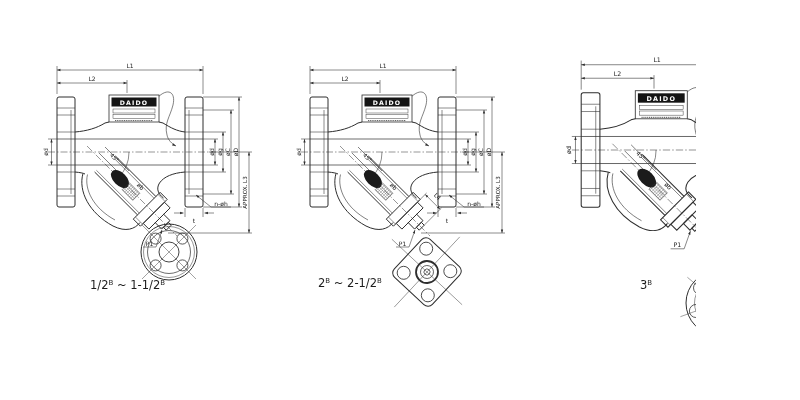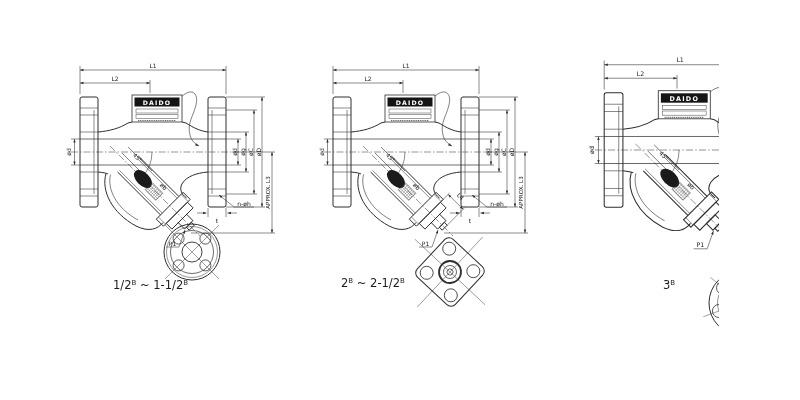--- a/index.html
+++ b/index.html
@@ -1,17 +1,17 @@
 <!DOCTYPE html>
 <html><head>
 <meta charset="utf-8">
 <style>
   html,body{margin:0;padding:0;background:#ffffff;}
   #stage{position:relative;width:696px;height:400px;background:#ffffff;overflow:hidden;
-         font-family:"DejaVu Sans", sans-serif;padding-left:23px;}
+         font-family:"DejaVu Sans", sans-serif;}
   svg text{font-family:"DejaVu Sans", sans-serif;fill:#222;}
   .dimtxt{font-size:6px;}
   .dimtxt-sm{font-size:5.6px;}
   .caption{font-size:11.5px;fill:#1c1c1c;}
   .brand{font-size:6.2px;font-weight:bold;fill:#ffffff;letter-spacing:1.2px;}
 </style>
 </head>
 <body>
 
 <div id="stage">

